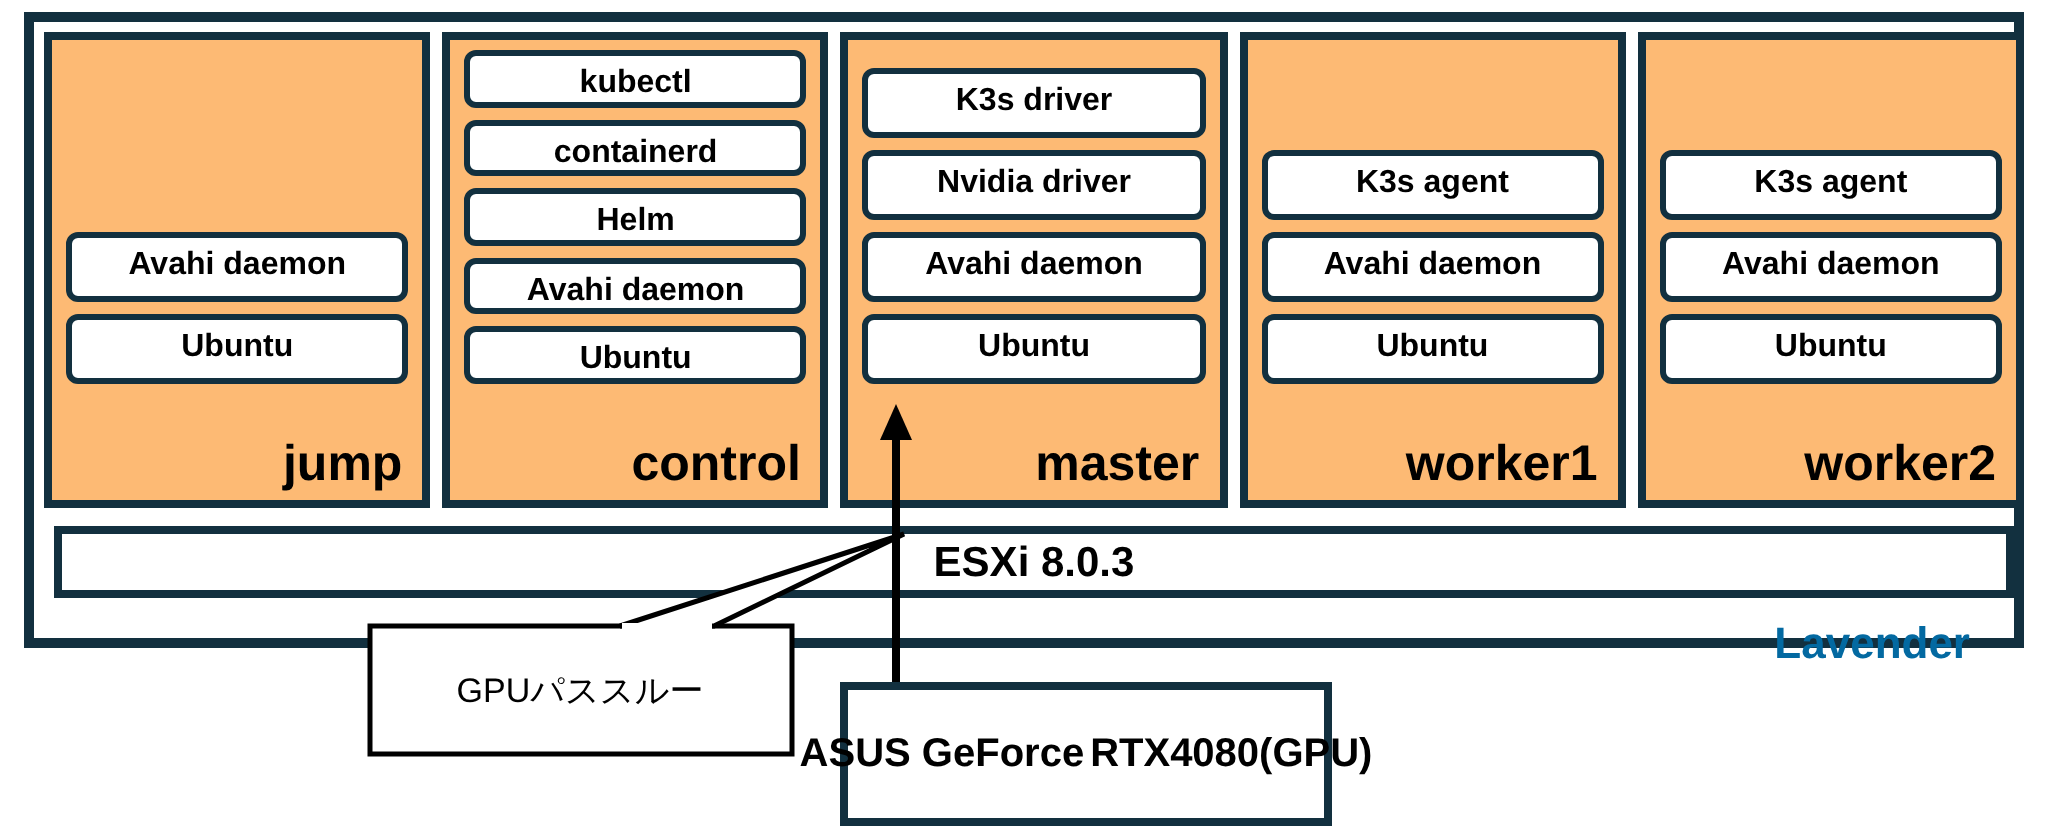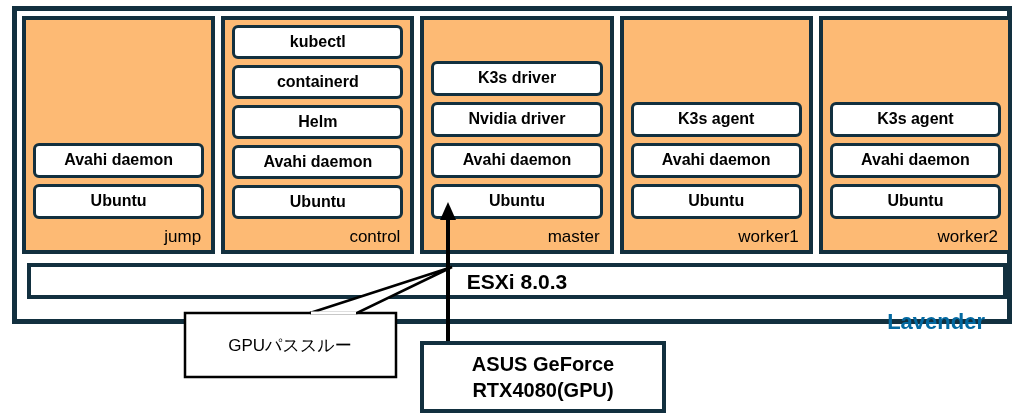--- a/index.html
+++ b/index.html
@@ -59,26 +59,27 @@
     font-weight: 700;
     line-height: 1;
     padding: 6px 2px 7px 2px;
     margin-bottom: 6px;
     white-space: nowrap;
     overflow: hidden;
   }
 
   .node-label {
     text-align: right;
-    font-size: 17px;
-    font-weight: 400;
+    font-size: 25px;
+    font-weight: 700;
     color: #000000;
     line-height: 1;
     padding: 3px 3px 2px 0;
     white-space: nowrap;
+    margin-top: 19px;
   }
 
   
   .hypervisor {
     position: absolute;
     left: 10px; top: 252px;
     width: 980px; height: 36px;
     border: 4px solid #12303f;
     background: #ffffff;
     display: flex;
@@ -105,21 +106,20 @@
   }
 
   
   .gpu-box {
     position: absolute;
     left: 420px; top: 341px;
     width: 246px; height: 72px;
     border: 4px solid #12303f;
     background: #ffffff;
     display: flex;
-    flex-direction: column;
     align-items: center;
     justify-content: center;
     gap: 3px;
   }
   .gpu-box .gpu-line {
     font-size: 20px;
     font-weight: 700;
     color: #000000;
     line-height: 1.12;
     white-space: nowrap;

